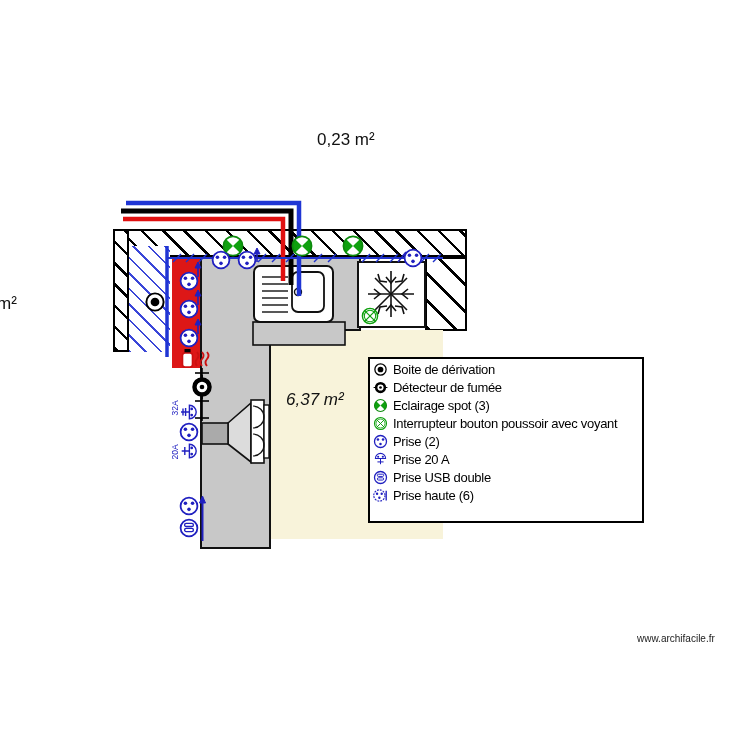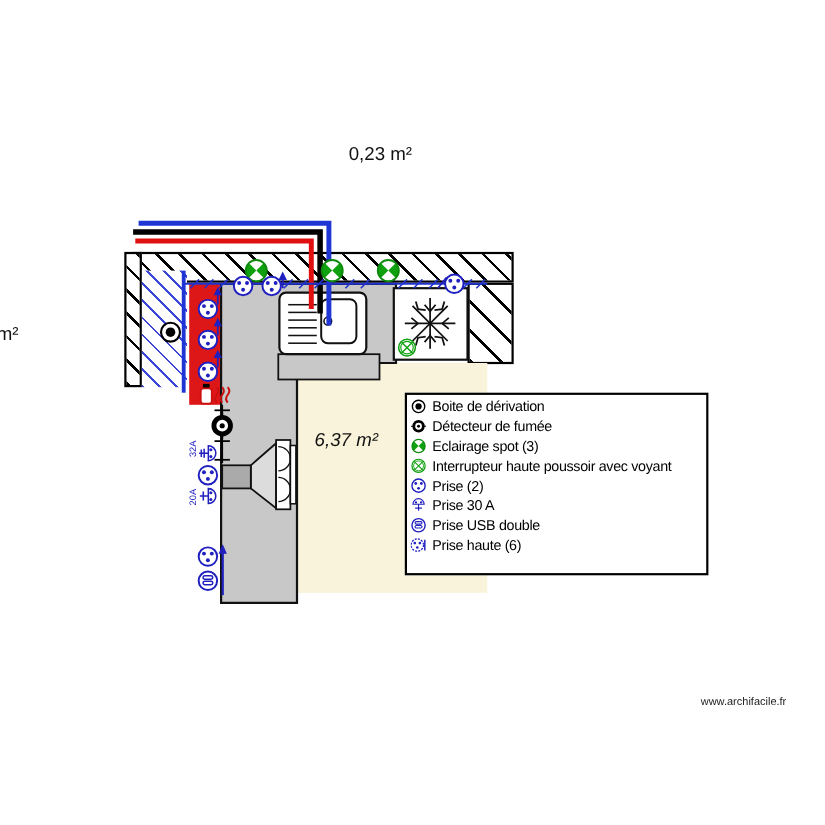--- a/index.html
+++ b/index.html
@@ -250,33 +250,33 @@
     <div class="lrow">
       <svg class="licon" viewBox="0 0 20 20">
           <use href="#ic-spot"></use>
         </svg>
       <span class="ltext">Eclairage spot (3)</span>
     </div>
     <div class="lrow">
       <svg class="licon" viewBox="0 0 20 20">
           <use href="#ic-inter"></use>
         </svg>
-      <span class="ltext">Interrupteur haute poussoir avec voyant</span>
+      <span class="ltext">Interrupteur bouton poussoir avec voyant</span>
     </div>
     <div class="lrow">
       <svg class="licon" viewBox="0 0 20 20">
           <use href="#ic-prise"></use>
         </svg>
       <span class="ltext">Prise (2)</span>
     </div>
     <div class="lrow">
       <svg class="licon" viewBox="0 0 20 20">
           <use href="#ic-p20"></use>
         </svg>
-      <span class="ltext">Prise 30 A</span>
+      <span class="ltext">Prise 20 A</span>
     </div>
     <div class="lrow">
       <svg class="licon" viewBox="0 0 20 20">
           <use href="#ic-usb"></use>
         </svg>
       <span class="ltext">Prise USB double</span>
     </div>
     <div class="lrow">
       <svg class="licon" viewBox="0 0 20 20">
           <use href="#ic-phaute"></use>

